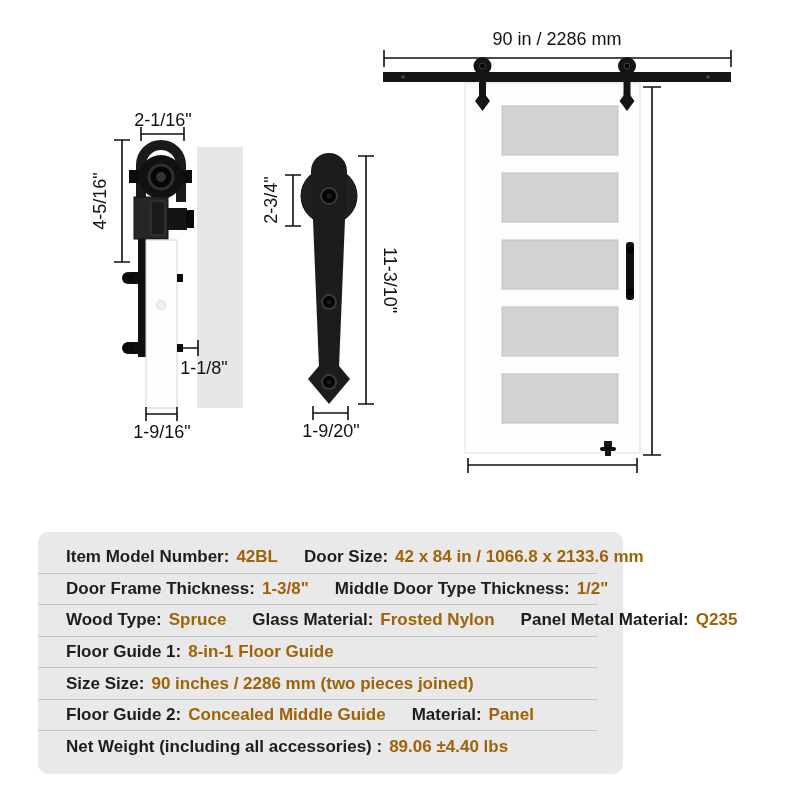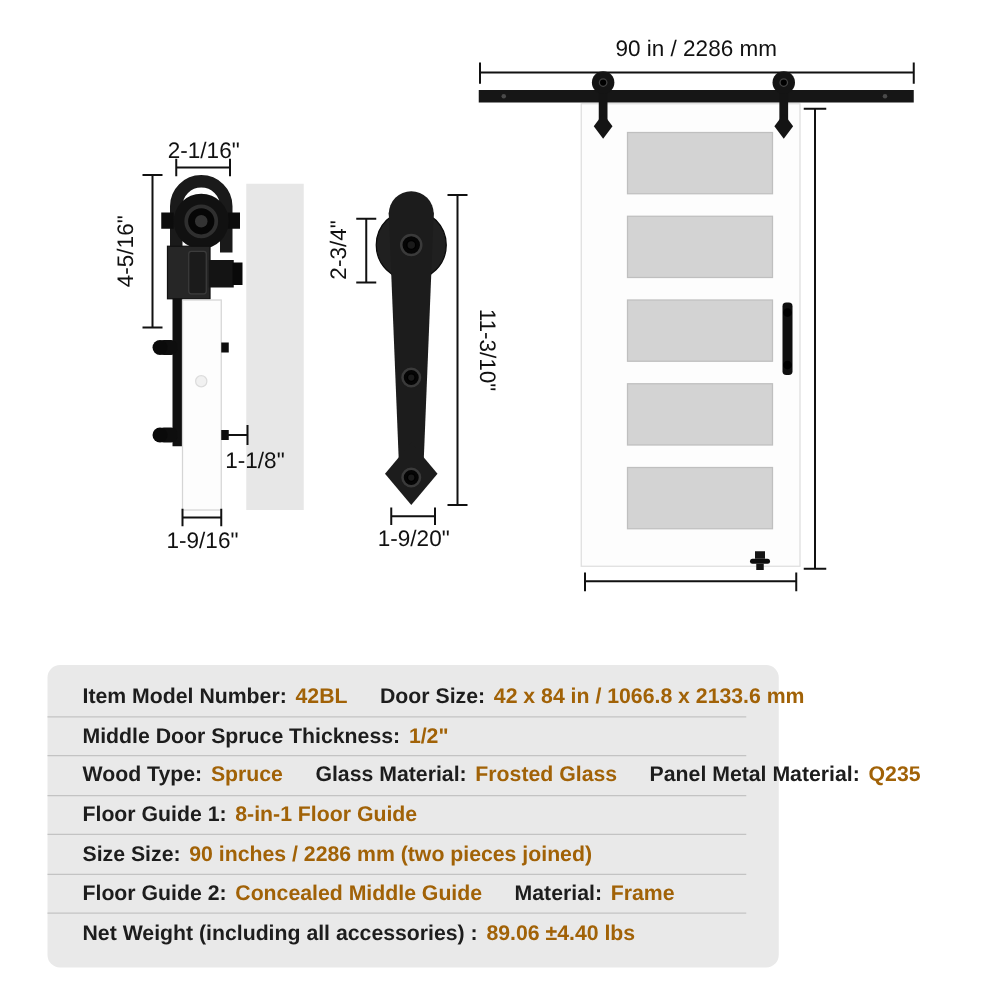--- a/index.html
+++ b/index.html
@@ -178,33 +178,37 @@
         <span class="spec-value">42BL</span>
       </span>
       <span class="pair">
         <span class="spec-label">Door Size:</span>
         <span class="spec-value">42 x 84 in / 1066.8 x 2133.6 mm</span>
       </span>
     </div>
 
     <div class="spec-row">
       <span class="pair">
-        <span class="spec-label">Middle Door Spruce Thickness:</span>
+        <span class="spec-label">Door Frame Thickness:</span>
+        <span class="spec-value">1-3/8"</span>
+      </span>
+      <span class="pair">
+        <span class="spec-label">Middle Door Type Thickness:</span>
         <span class="spec-value">1/2"</span>
       </span>
     </div>
 
     <div class="spec-row">
       <span class="pair">
         <span class="spec-label">Wood Type:</span>
         <span class="spec-value">Spruce</span>
       </span>
       <span class="pair">
         <span class="spec-label">Glass Material:</span>
-        <span class="spec-value">Frosted Glass</span>
+        <span class="spec-value">Frosted Nylon</span>
       </span>
       <span class="pair">
         <span class="spec-label">Panel Metal Material:</span>
         <span class="spec-value">Q235</span>
       </span>
     </div>
 
     <div class="spec-row">
       <span class="pair">
         <span class="spec-label">Floor Guide 1:</span>
@@ -219,21 +223,21 @@
       </span>
     </div>
 
     <div class="spec-row">
       <span class="pair">
         <span class="spec-label">Floor Guide 2:</span>
         <span class="spec-value">Concealed Middle Guide</span>
       </span>
       <span class="pair">
         <span class="spec-label">Material:</span>
-        <span class="spec-value">Frame</span>
+        <span class="spec-value">Panel</span>
       </span>
     </div>
 
     <div class="spec-row">
       <span class="pair">
         <span class="spec-label">Net Weight (including all accessories) :</span>
         <span class="spec-value">89.06 ±4.40 lbs</span>
       </span>
     </div>
 

